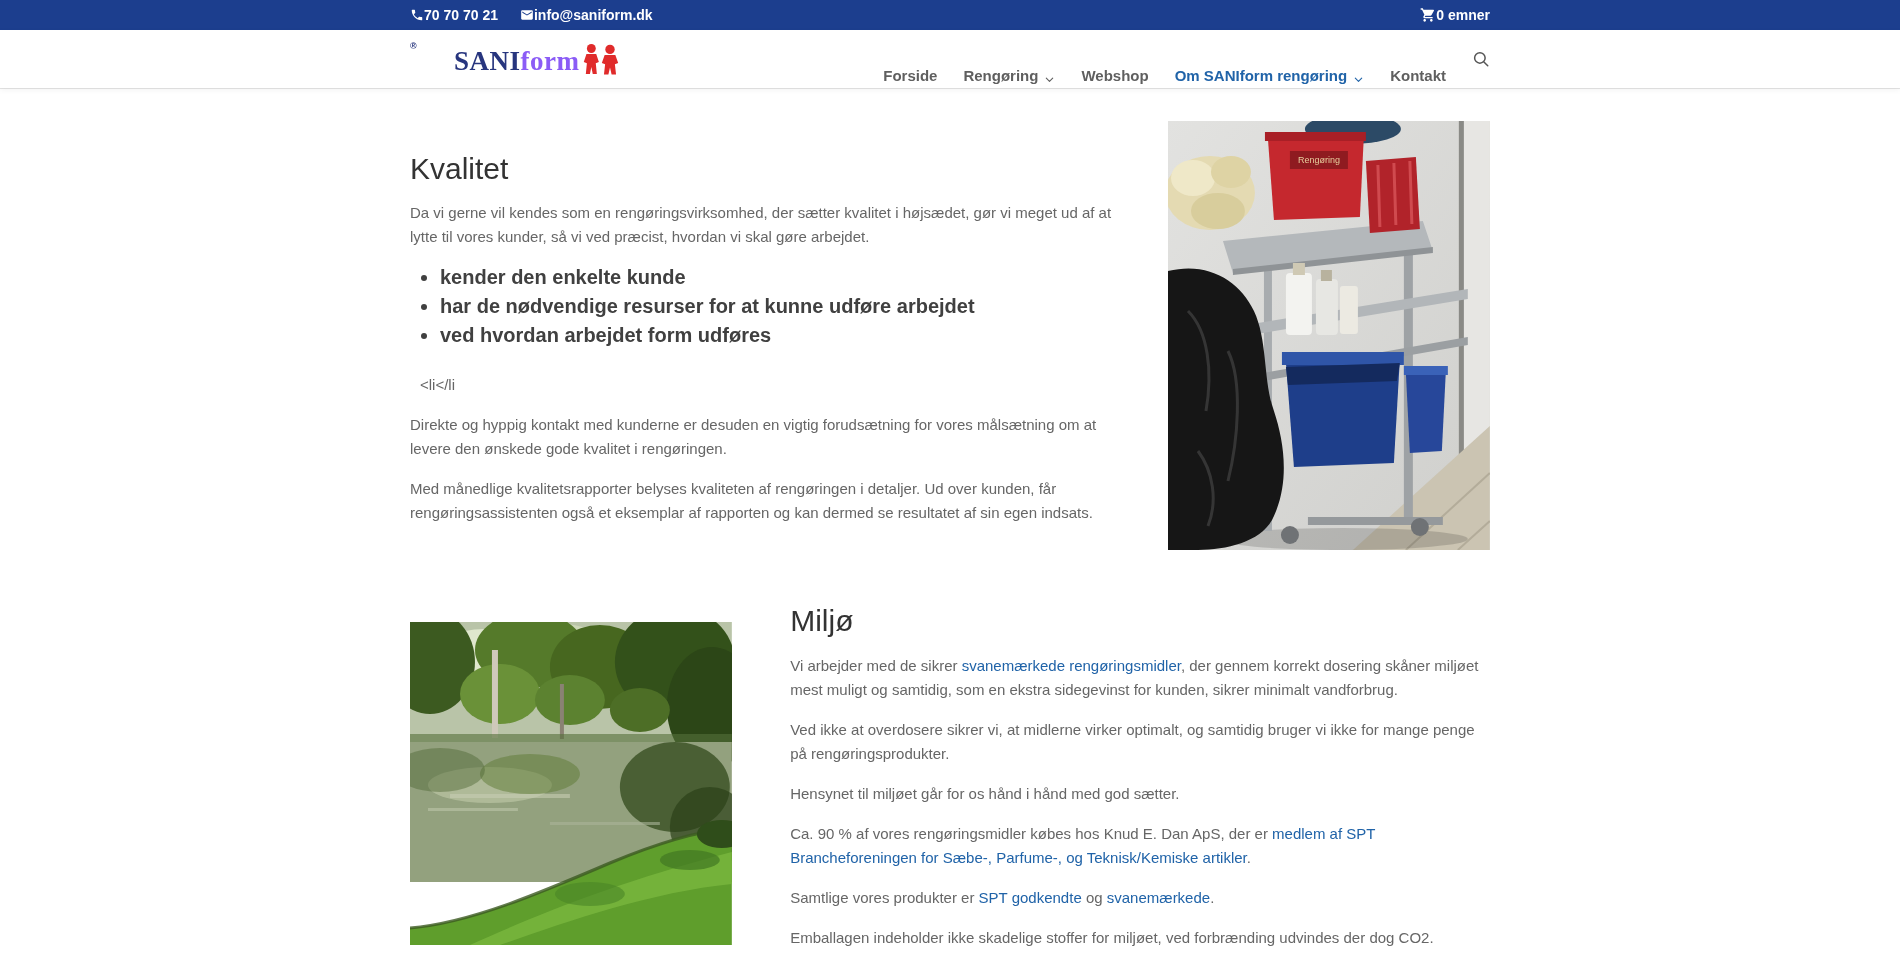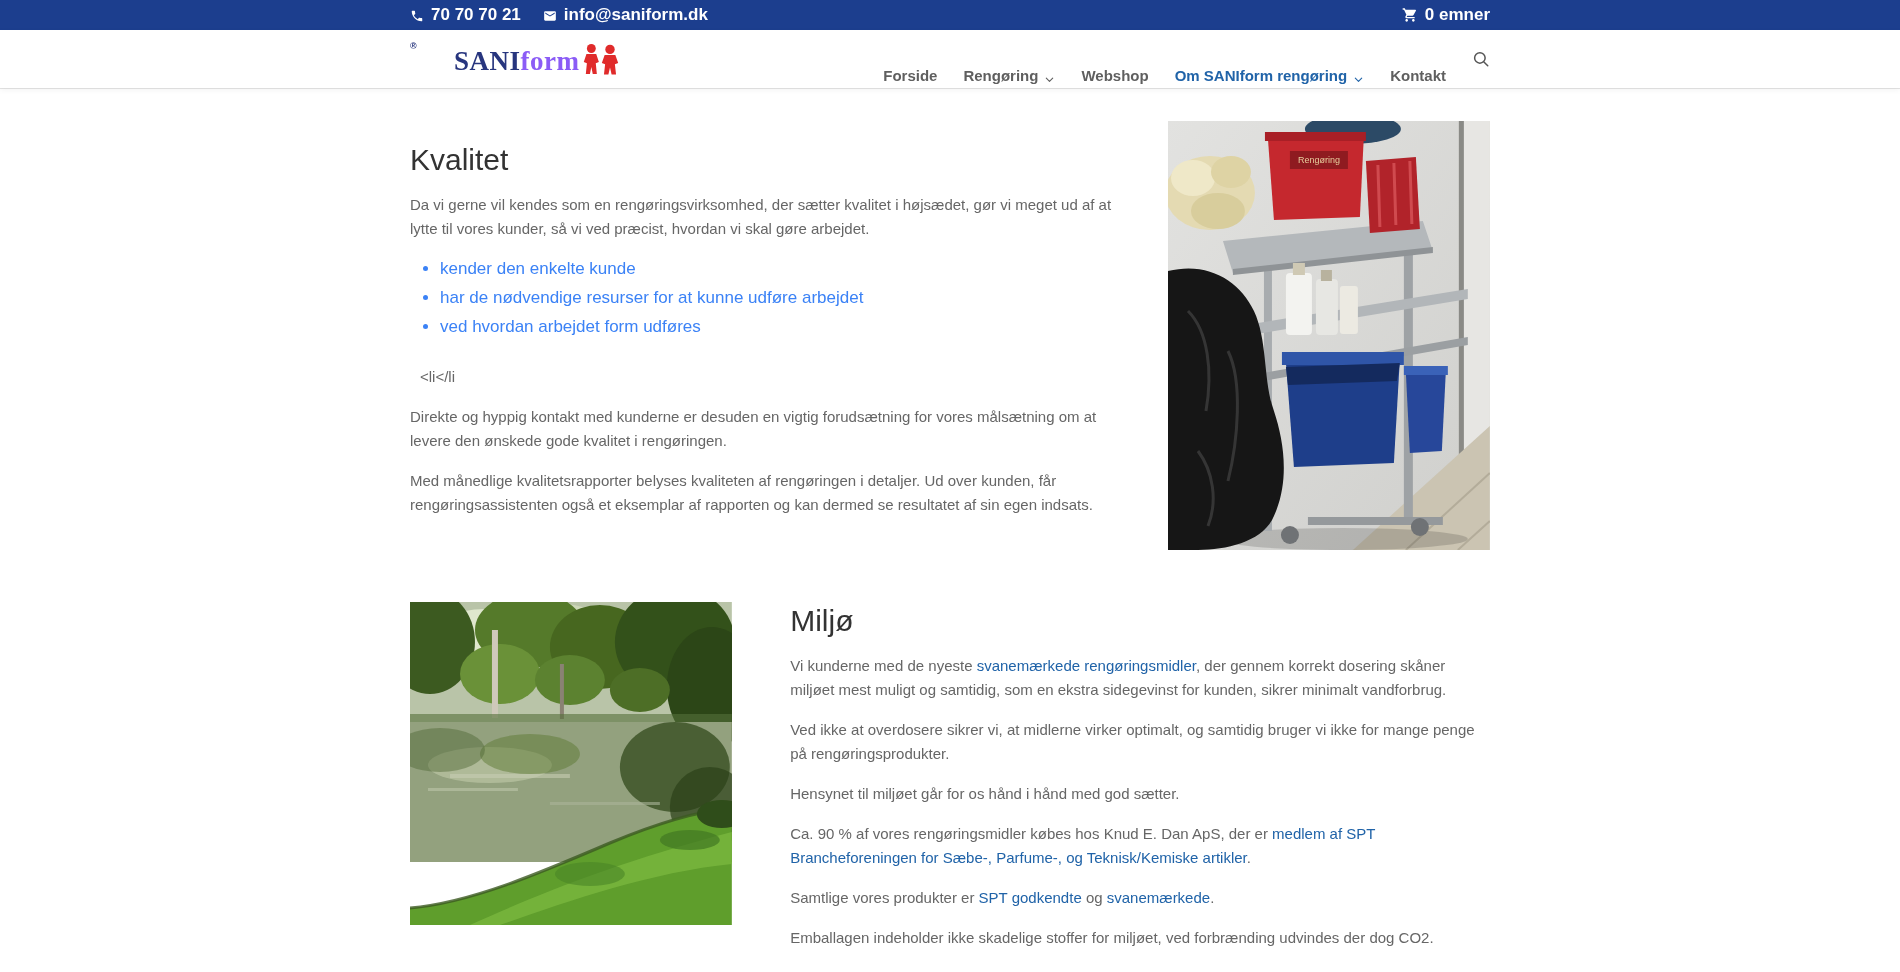--- a/index.html
+++ b/index.html
@@ -9,21 +9,21 @@
     font-family:"Liberation Sans","DejaVu Sans",sans-serif;
     color:#666;
   }
   .inner { width:1080px; margin:0 auto; }
 
   
   .topbar { height:30px; background:#1c3e8e; }
   .topbar .inner { height:30px; display:flex; align-items:center; justify-content:space-between; }
   .topbar, .topbar a { color:#fff; }
   .contact-group { display:flex; align-items:center; gap:22px; }
-  .iconline { display:flex; align-items:center; gap:7px; font-size:17px; font-weight:600; cursor:pointer; }
+  .iconline { display:flex; align-items:center; font-size:14px; font-weight:600; cursor:pointer; }
   .ic { width:14px; height:14px; display:block; flex:0 0 auto; }
   .ic-cart { width:16px; height:16px; }
 
   
   .header { height:58px; background:#fff; position:relative; z-index:5;
             box-shadow:0 1px 0 rgba(0,0,0,.10), 0 2px 6px rgba(0,0,0,.05); }
   .header .inner { height:58px; display:flex; align-items:center; justify-content:space-between; }
   .logo { display:flex; align-items:flex-end; cursor:pointer; position:relative; padding-left:8px; }
   .logo .reg { position:absolute; left:0; top:-2px; font-size:9px; color:#27357e; font-weight:bold; }
   .logo-word { font-family:"Liberation Serif","DejaVu Serif",serif; font-weight:bold; font-size:27px; line-height:27px; letter-spacing:.5px; }
@@ -33,31 +33,31 @@
 
   .navwrap { display:flex; align-items:center; }
   .nav { display:flex; align-items:center; gap:26px; list-style:none;margin-top:33px; }
   .nav-item { display:flex; align-items:center; gap:6px; font-size:15px; font-weight:600; color:#5f5f5f; cursor:pointer; }
   .nav-item.active { color:#2063a8; }
   .chev { width:11px; height:11px; margin-top:2px; }
   .search-btn { margin-left:26px; color:#555; cursor:pointer; width:18px; height:18px; }
   .search-btn svg { width:18px; height:18px; display:block; }
 
   
-  .row { display:flex; justify-content:space-between; align-items:flex-start; }
+  .row { display:flex; justify-content:space-between; align-items:center; }
   .row-kvalitet { padding-top:33px; }
   .row-miljo { margin-top:52px; }
   .col-text-l { width:65.5%; padding-top:20px; }
   .col-img-r  { width:29.8%; }
   .col-img-l  { width:29.8%; }
   .col-text-r { width:64.8%; }
 
   h1.sec-title { font-size:30px; font-weight:500; color:#333; margin:0 0 14px 0; line-height:1.25; }
   .copy p { font-size:15px; line-height:24px; color:#666; margin:0 0 16px 0; }
-  ul.bullets { margin:6px 0 14px 0; padding-left:30px; font-size:17px; line-height:24px; color:#3b82f6; }
+  ul.bullets { margin:6px 0 14px 0; padding-left:30px; font-size:20px; line-height:24px; color:#404040;font-weight:bold; }
   ul.bullets li { margin-bottom:5px; }
   p.stray { margin:26px 0 16px 10px; }
   a.tlink { color:#2063a8; text-decoration:none; cursor:pointer; }
 
   .photo { display:block; width:100%; border:0; }
 </style>
 </head>
 <body>
 
 <div class="topbar">
@@ -268,21 +268,21 @@
           <path d="M60,323 C120,296 200,262 322,230 L322,262 C240,270 150,302 90,323 Z" fill="#79b63e" opacity="0.8"></path>
           <ellipse cx="280" cy="238" rx="30" ry="10" fill="#417722" opacity="0.7"></ellipse>
           <ellipse cx="180" cy="272" rx="35" ry="12" fill="#4a8526" opacity="0.6"></ellipse>
           <path d="M0,306 C60,301 130,271 200,241 C250,220 290,209 322,206" stroke="#3c5a22" stroke-width="3" fill="none" opacity="0.8"></path>
           <ellipse cx="312" cy="212" rx="25" ry="14" fill="#2f4d1a"></ellipse>
         </svg>
       </div>
 
       <div class="col-text-r copy">
         <h1 class="sec-title">Miljø</h1>
-        <p><span>Vi kunderne med de nyeste </span><a class="tlink">svanemærkede rengøringsmidler</a><span>, der gennem korrekt dosering skåner miljøet mest muligt og samtidig, som en ekstra sidegevinst for kunden, sikrer minimalt vandforbrug.</span></p>
+        <p><span>Vi arbejder med de sikrer </span><a class="tlink">svanemærkede rengøringsmidler</a><span>, der gennem korrekt dosering skåner miljøet mest muligt og samtidig, som en ekstra sidegevinst for kunden, sikrer minimalt vandforbrug.</span></p>
         <p>Ved ikke at overdosere sikrer vi, at midlerne virker optimalt, og samtidig bruger vi ikke for mange penge på rengøringsprodukter.</p>
         <p>Hensynet til miljøet går for os hånd i hånd med god sætter.</p>
         <p><span>Ca. 90 % af vores rengøringsmidler købes hos Knud E. Dan ApS, der er </span><a class="tlink">medlem af SPT Brancheforeningen for Sæbe-, Parfume-, og Teknisk/Kemiske artikler</a><span>.</span></p>
         <p><span>Samtlige vores produkter er </span><a class="tlink">SPT godkendte</a><span> og </span><a class="tlink">svanemærkede</a><span>.</span></p>
         <p>Emballagen indeholder ikke skadelige stoffer for miljøet, ved forbrænding udvindes der dog CO2.</p>
       </div>
     </section>
 
   </div>
 </main>

